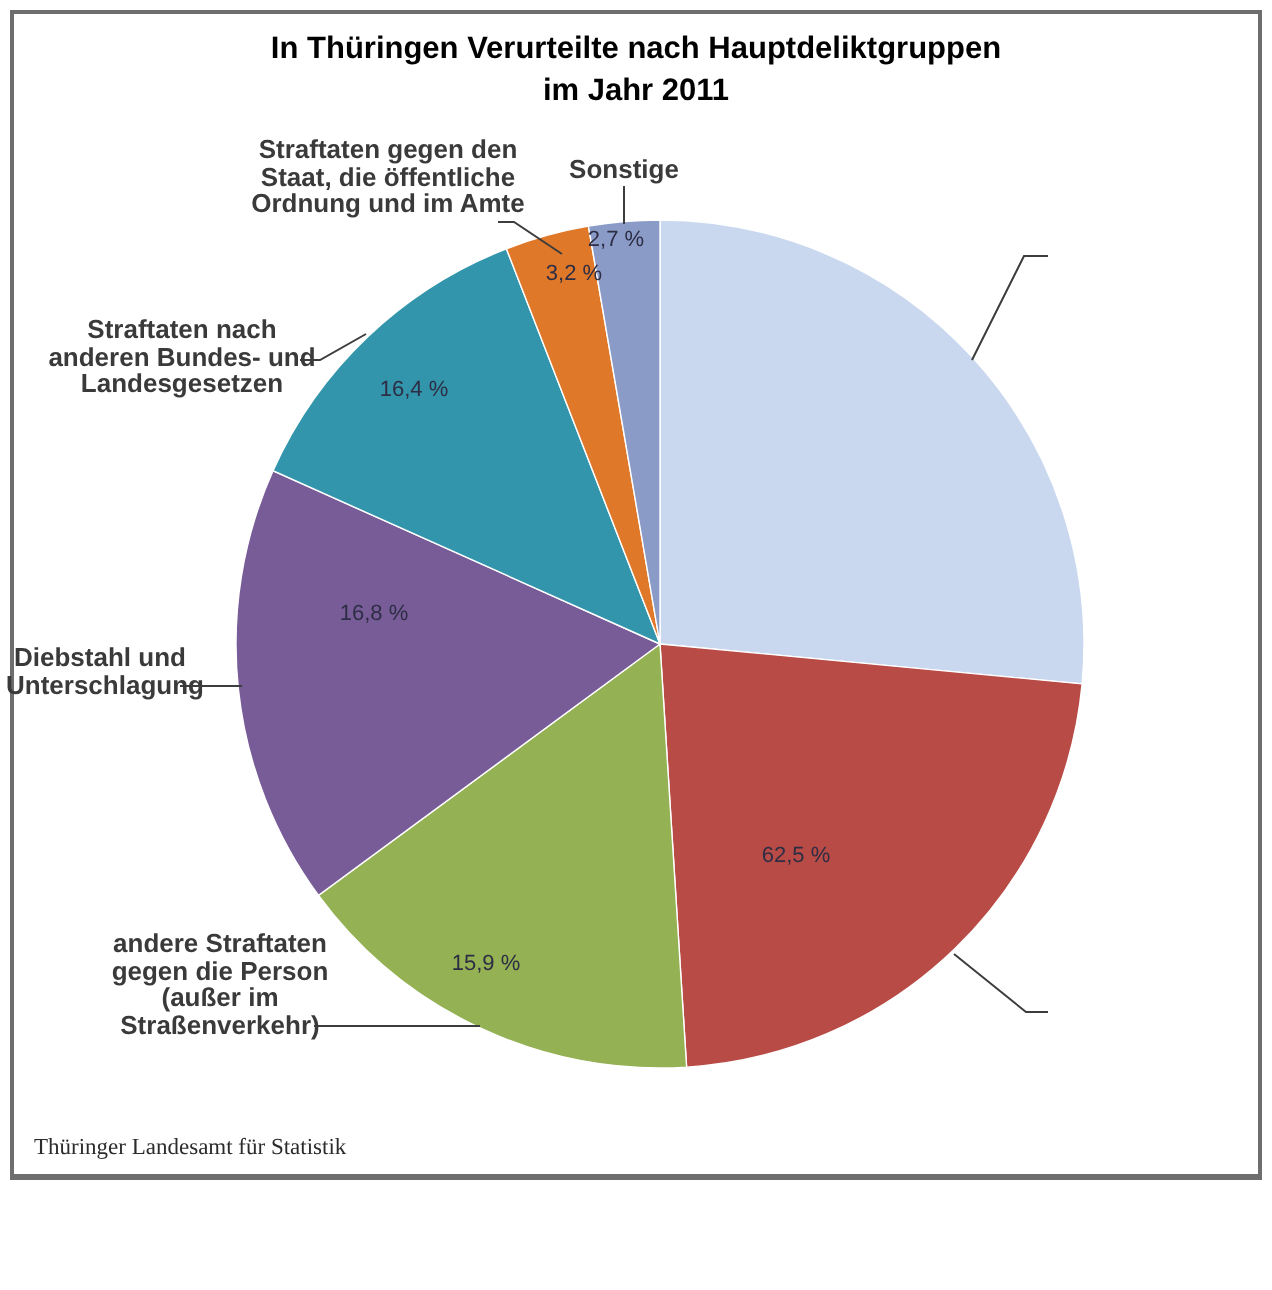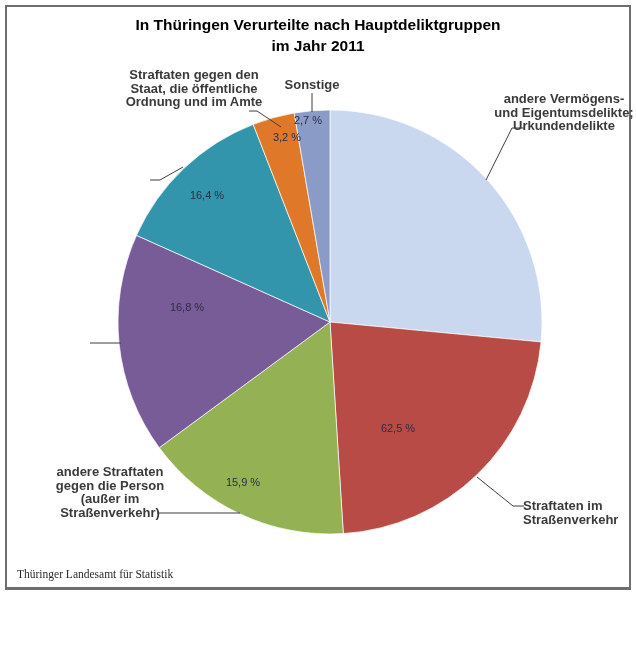--- a/index.html
+++ b/index.html
@@ -55,29 +55,29 @@
       <polyline points="524,128 512,128 486,180"></polyline>
       <polyline points="477,477 513,506 524,506"></polyline>
       <polyline points="157,513 240,513"></polyline>
       <polyline points="90,343 121,343"></polyline>
       <polyline points="150,180 160,180 183,167"></polyline>
       <polyline points="249,111 257,111 281,127"></polyline>
       <polyline points="312,93 312,112"></polyline>
     </g>
   </svg>
 
-  <div class="lbl" style="left:494px; top:92px; width:140px;">andere Vermögens-
-und Eigentumsdelikte;
-Urkundendelikte</div>
-  <div class="lbl left-align" style="left:523px; top:499px; width:95px;">Straftaten im
-Straßenverkehr</div>
   <div class="lbl" style="left:40px; top:465px; width:140px;">andere Straftaten
 gegen die Person
 (außer im
 Straßenverkehr)</div>
+  <div class="lbl" style="left:3px; top:322px; width:94px;">Diebstahl und
+Unterschlagung</div>
+  <div class="lbl" style="left:21px; top:158px; width:140px;">Straftaten nach
+anderen Bundes- und
+Landesgesetzen</div>
   <div class="lbl" style="left:124px; top:68px; width:140px;">Straftaten gegen den
 Staat, die öffentliche
 Ordnung und im Amte</div>
   <div class="lbl" style="left:272px; top:78px; width:80px;">Sonstige</div>
 
   <div class="pct" style="left:398px; top:428px;">62,5 %</div>
   <div class="pct" style="left:243px; top:443px;margin-top:39px;">15,9 %</div>
   <div class="pct" style="left:187px; top:307px;">16,8 %</div>
   <div class="pct" style="left:207px; top:195px;">16,4 %</div>
   <div class="pct" style="left:287px; top:137px;">3,2 %</div>

